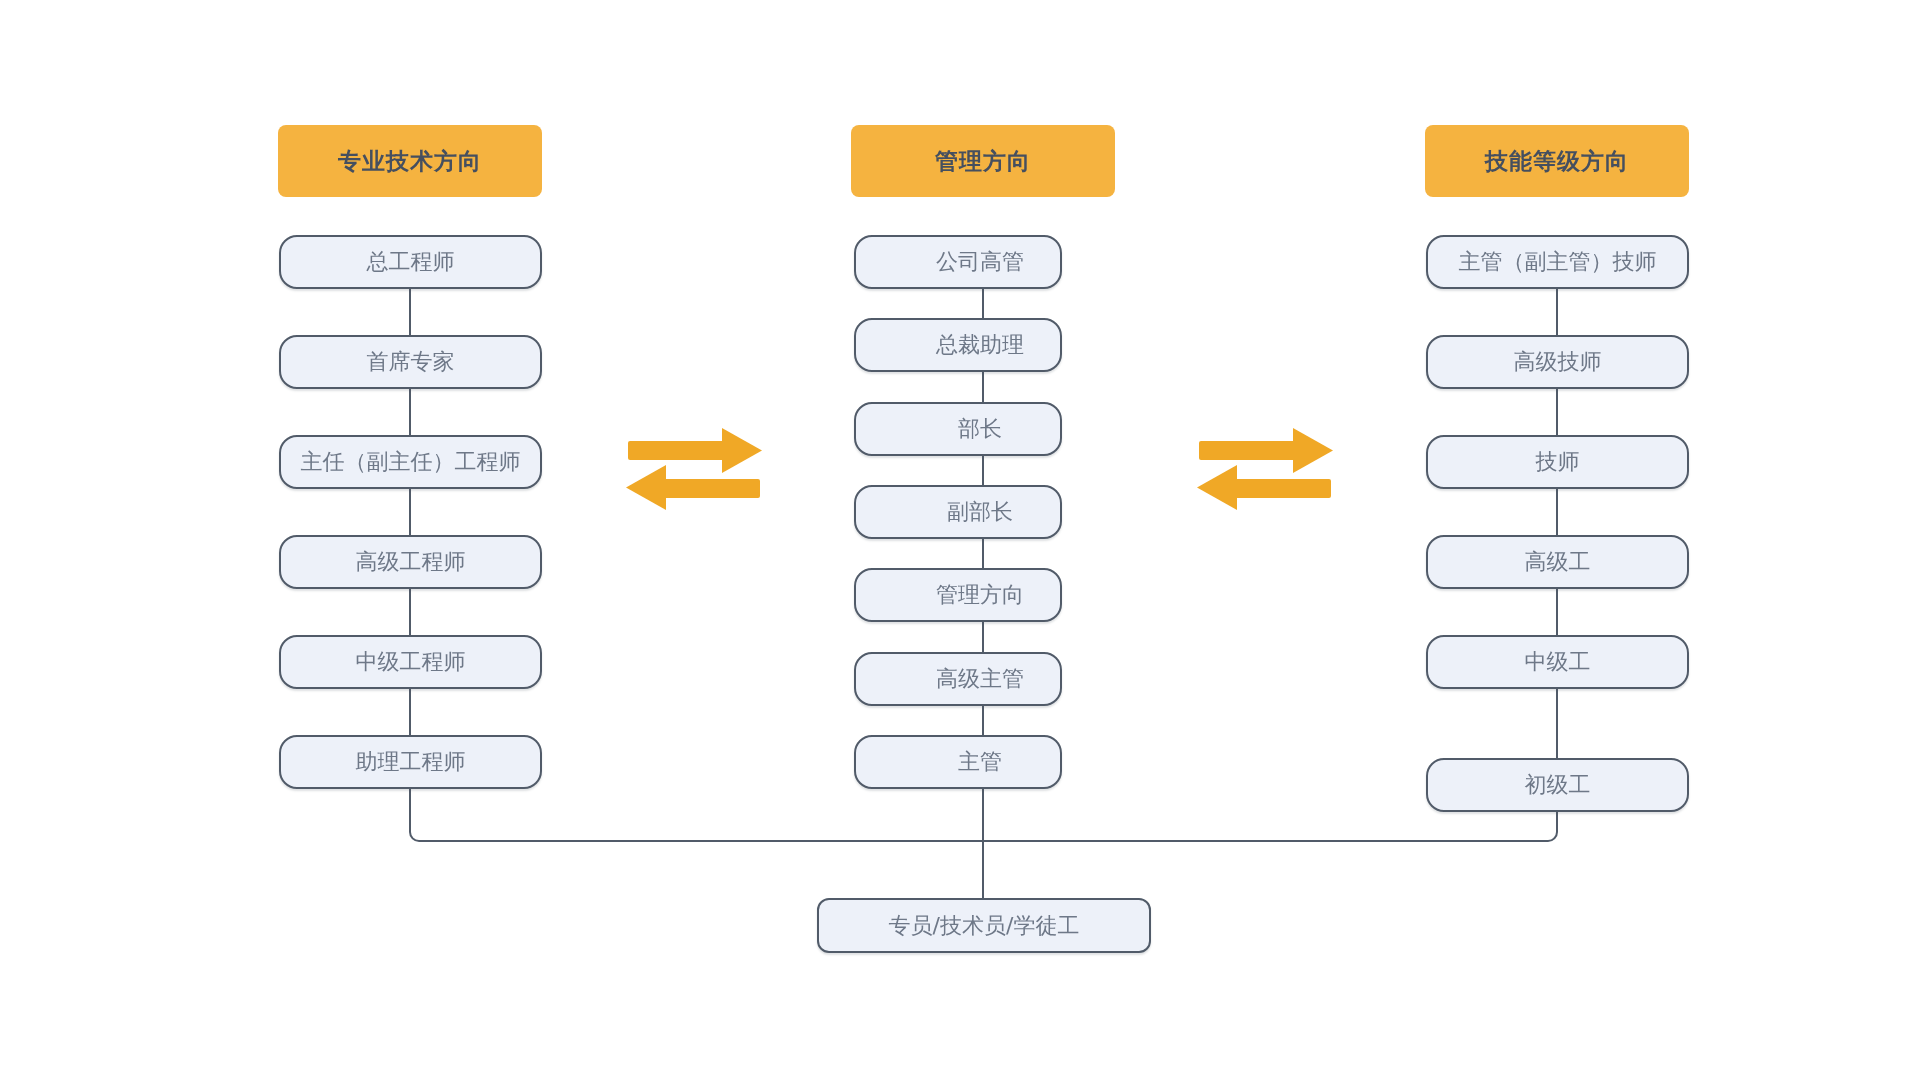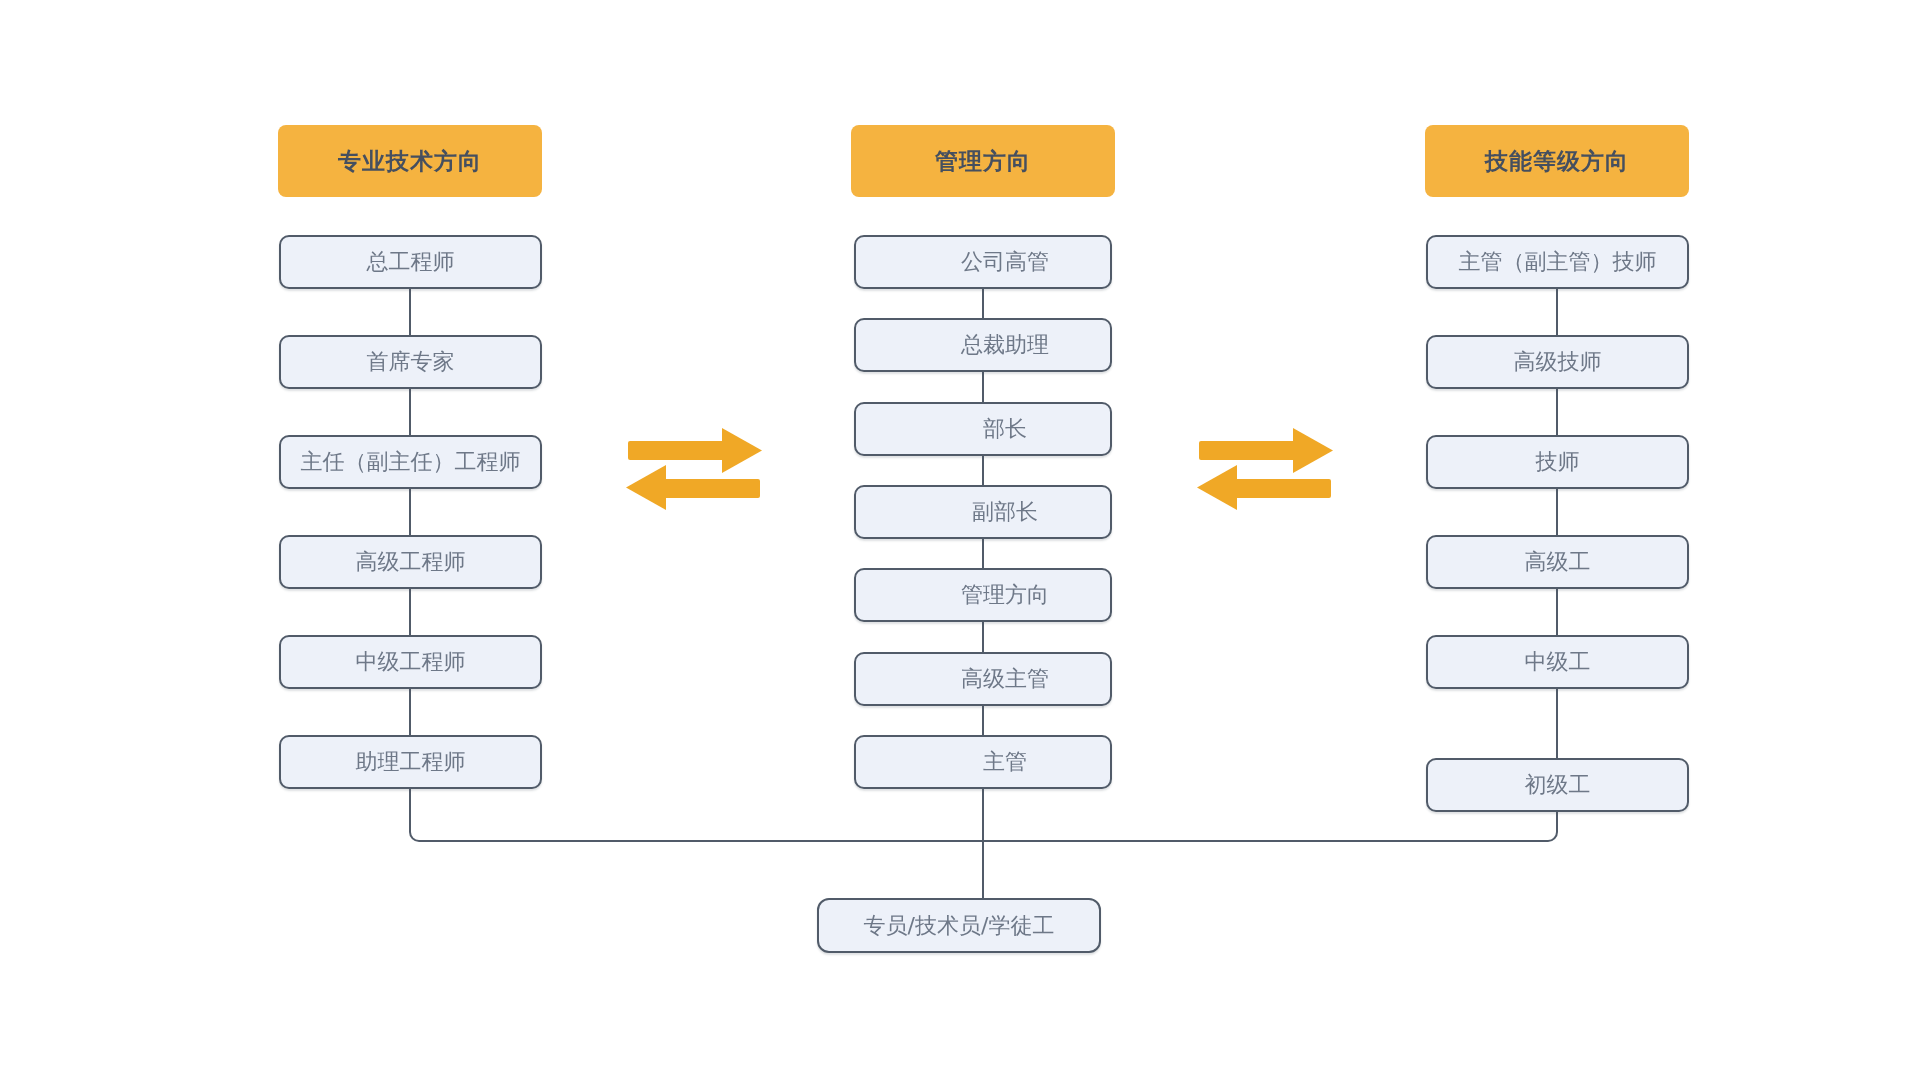--- a/index.html
+++ b/index.html
@@ -53,31 +53,31 @@
     font-size: 23px;
     font-weight: bold;
     color: var(--header-text);
     letter-spacing: 1px;
   }
   .node {
     position: absolute;
     height: 54px;
     background: var(--box-bg);
     border: 2px solid var(--box-border);
-    border-radius: 10px;
+    border-radius: 18px;
     display: flex;
     align-items: center;
     justify-content: center;
     font-size: 22px;
     color: var(--box-text);
     box-shadow: 0 2px 2px rgba(76, 86, 100, 0.18);
   }
   .node.w-side { width: 263px; }
-  .node.w-mid  { width: 258px; padding-left: 44px; }
-  .node.w-base { width: 284px; height: 55px; border-radius: 12px; }
+  .node.w-mid  { width: 208px; padding-left: 44px; }
+  .node.w-base { width: 334px; height: 55px; border-radius: 12px; }
   .swap-arrows {
     position: absolute;
     width: 140px;
     height: 90px;
   }
 </style>
 </head>
 <body>
 
 <div class="canvas">

